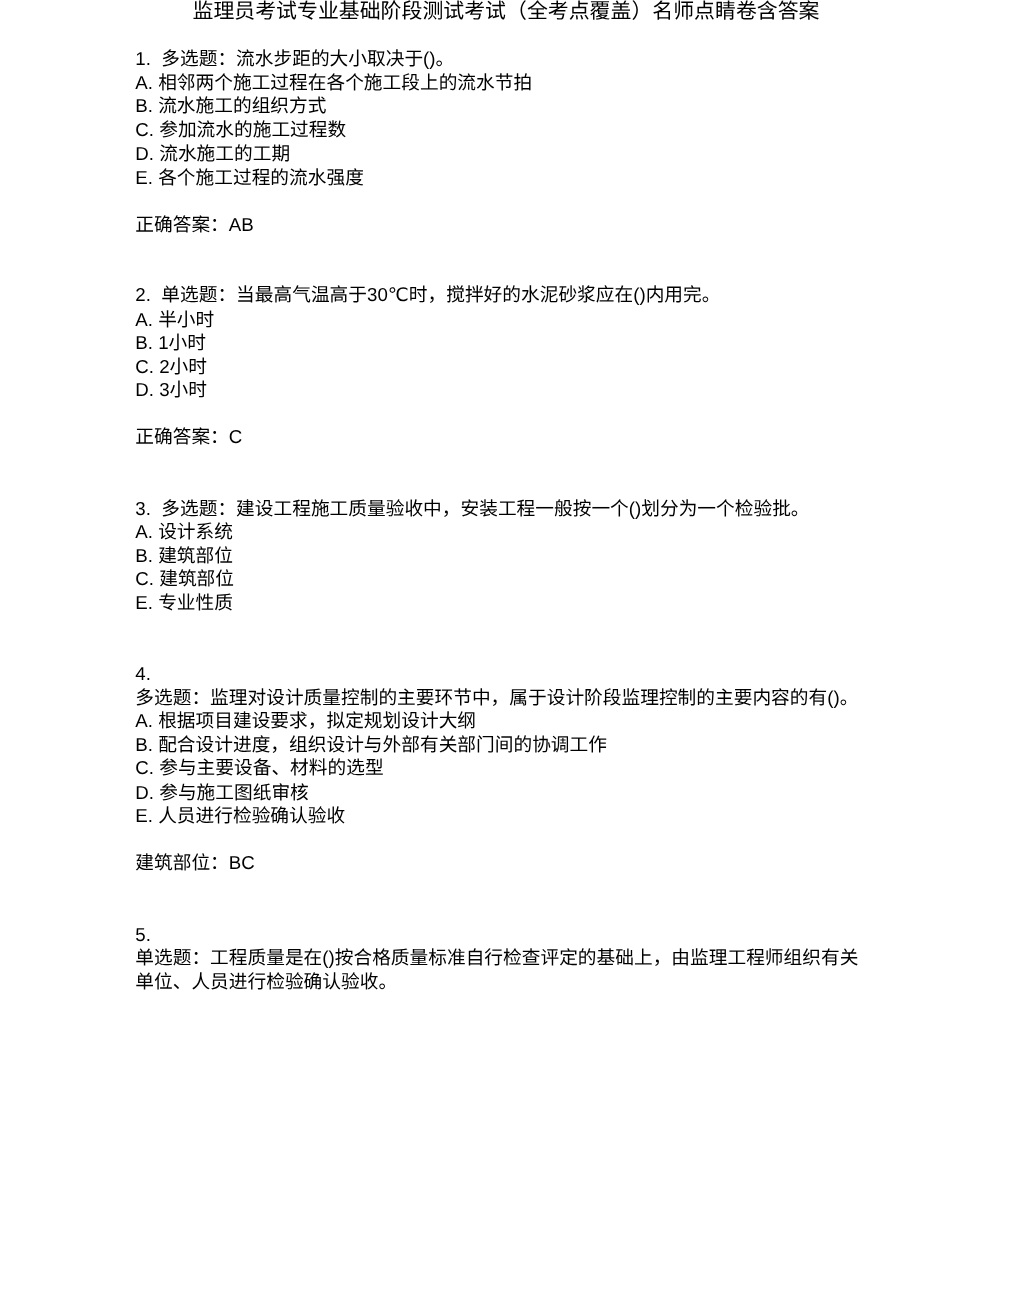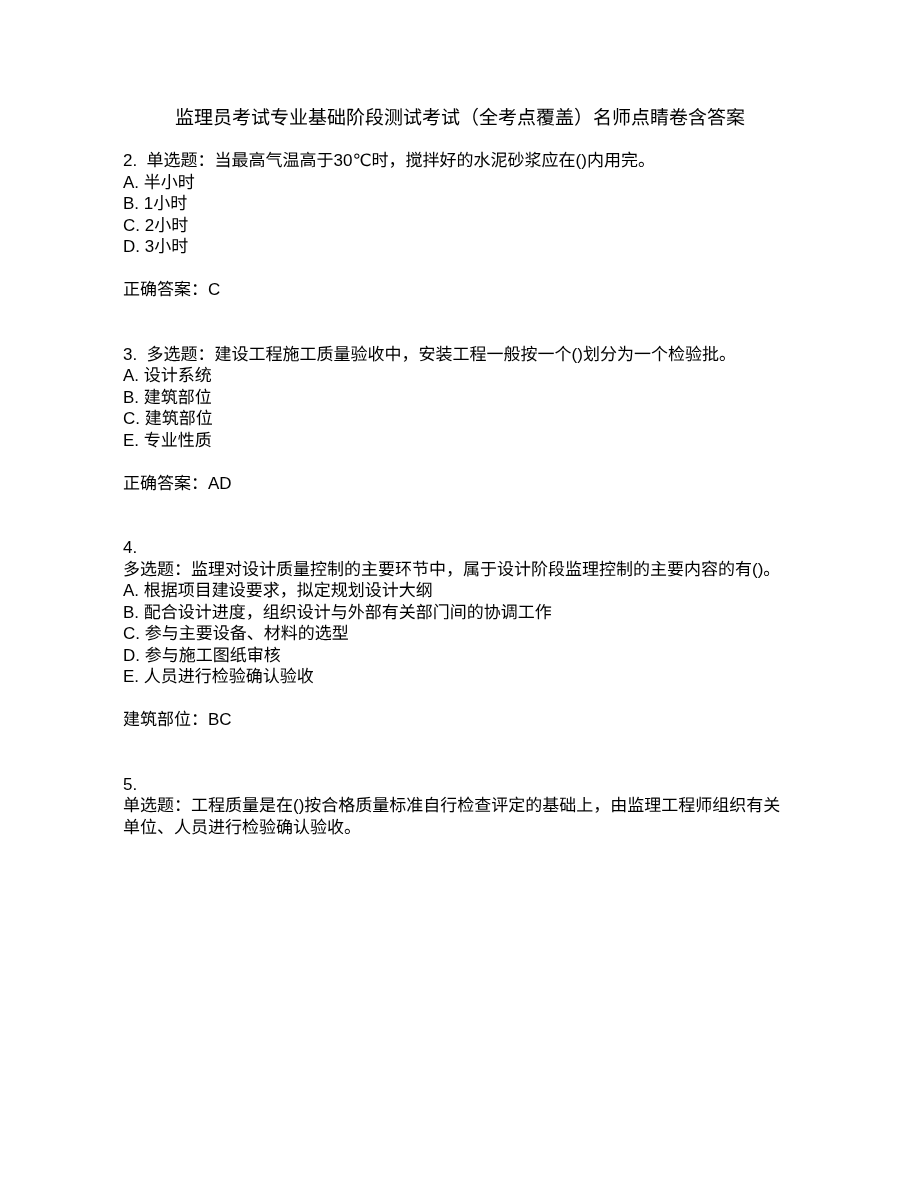--- a/index.html
+++ b/index.html
@@ -8,21 +8,20 @@
     background: #ffffff;
   }
   .page {
     position: relative;
     width: 920px;
     height: 1191px;
     background: #ffffff;
     color: #000000;
     overflow: hidden;
     box-sizing: border-box;
-    padding-top: 107px;
   }
   .doc-title {
     width: 920px;
     text-align: center;
     font-family: "Liberation Serif", "DejaVu Serif", serif;
     font-size: 19px;
     font-weight: 400;
     line-height: 21.5px;
     margin: 0 0 21.5px 0;
     white-space: pre-wrap;
@@ -52,37 +51,45 @@
 </style>
 </head>
 <body>
 
 <div class="page">
 
   <h1 class="doc-title">监理员考试专业基础阶段测试考试（全考点覆盖）名师点睛卷含答案</h1>
 
   <div class="content">
 
+    <section class="question">
+      <div class="ln heading">1.  多选题：流水步距的大小取决于()。</div>
+      <div class="ln option">A. 相邻两个施工过程在各个施工段上的流水节拍</div>
+      <div class="ln option">B. 流水施工的组织方式</div>
+      <div class="ln option">C. 参加流水的施工过程数</div>
+      <div class="ln option">D. 流水施工的工期</div>
+      <div class="ln option">E. 各个施工过程的流水强度</div>
+      <div class="ln answer">正确答案：AB</div>
+    </section>
 
     <section class="question">
       <div class="ln heading">2.  单选题：当最高气温高于30℃时，搅拌好的水泥砂浆应在()内用完。</div>
       <div class="ln option">A. 半小时</div>
       <div class="ln option">B. 1小时</div>
       <div class="ln option">C. 2小时</div>
       <div class="ln option">D. 3小时</div>
       <div class="ln answer">正确答案：C</div>
     </section>
 
     <section class="question">
       <div class="ln heading">3.  多选题：建设工程施工质量验收中，安装工程一般按一个()划分为一个检验批。</div>
       <div class="ln option">A. 设计系统</div>
       <div class="ln option">B. 建筑部位</div>
       <div class="ln option">C. 建筑部位</div>
       <div class="ln option">E. 专业性质</div>
-      <div class="ln answer">正确答案：AD</div>
     </section>
 
     <section class="question">
       <div class="ln number">4.</div>
       <div class="ln heading">多选题：监理对设计质量控制的主要环节中，属于设计阶段监理控制的主要内容的有()。</div>
       <div class="ln option">A. 根据项目建设要求，拟定规划设计大纲</div>
       <div class="ln option">B. 配合设计进度，组织设计与外部有关部门间的协调工作</div>
       <div class="ln option">C. 参与主要设备、材料的选型</div>
       <div class="ln option">D. 参与施工图纸审核</div>
       <div class="ln option">E. 人员进行检验确认验收</div>

